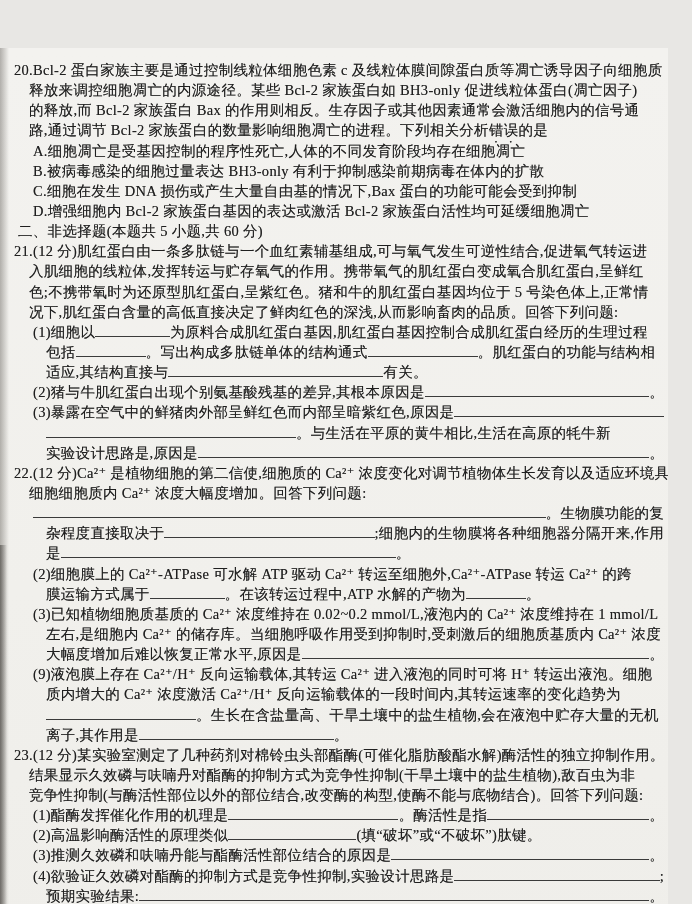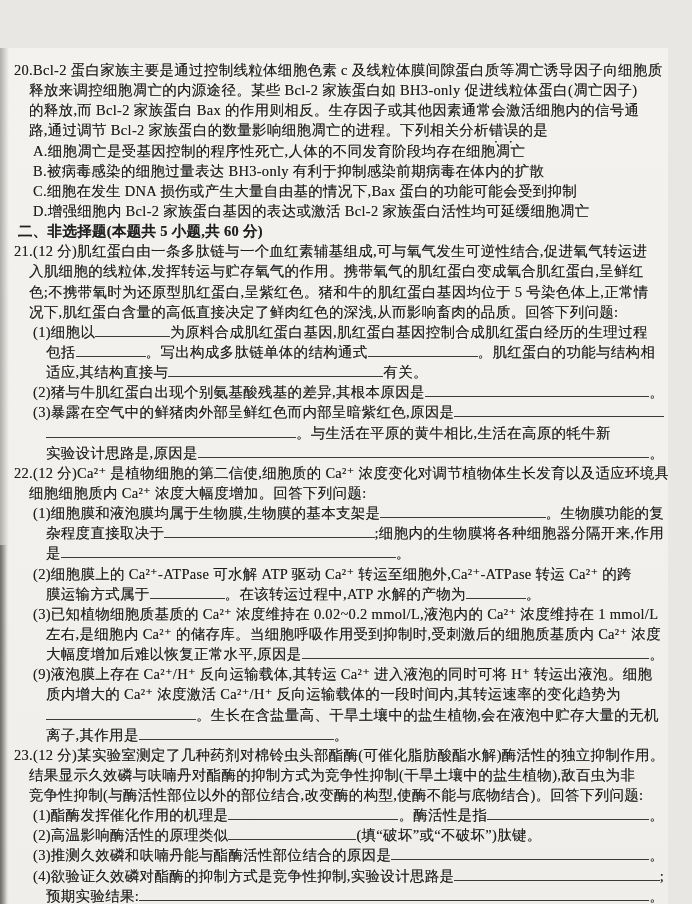--- a/index.html
+++ b/index.html
@@ -35,21 +35,21 @@
     letter-spacing: 0.3px;
     text-shadow: 0 0 0.5px rgba(20,20,20,0.55);
   }
   .line {
     display: flex;
     align-items: baseline;
     height: 20.15px;
     line-height: 20.15px;
     white-space: pre;
   }
-  .line.bold { font-weight: bold; align-items: center; }
+  .line.bold { font-weight: normal; align-items: center; }
   .ind-q    { padding-left: 0; }
   .ind-cont { padding-left: 15px; text-align: center; }
   .ind-opt  { padding-left: 19px; }
   .ind-sect { padding-left: 4px; }
   .ind-sub  { padding-left: 19px; }
   .ind-subc { padding-left: 32px; }
   .seg { flex: 0 0 auto; white-space: pre; }
   .seg.em {
     text-emphasis: filled dot #1f1f1f;
     -webkit-text-emphasis: filled dot #1f1f1f;
@@ -84,21 +84,21 @@
       <div class="line ind-cont"><span class="seg">况下,肌红蛋白含量的高低直接决定了鲜肉红色的深浅,从而影响畜肉的品质。回答下列问题:</span></div>
       <div class="line ind-sub"><span class="seg">(1)细胞以</span><span class="blank" style="width: 75px;"></span><span class="seg">为原料合成肌红蛋白基因,肌红蛋白基因控制合成肌红蛋白经历的生理过程</span></div>
       <div class="line ind-subc"><span class="seg">包括</span><span class="blank" style="width: 70px;"></span><span class="seg">。写出构成多肽链单体的结构通式</span><span class="blank" style="width: 110px;"></span><span class="seg">。肌红蛋白的功能与结构相</span></div>
       <div class="line ind-subc"><span class="seg">适应,其结构直接与</span><span class="blank" style="width: 215px;"></span><span class="seg">有关。</span></div>
       <div class="line ind-sub"><span class="seg">(2)猪与牛肌红蛋白出现个别氨基酸残基的差异,其根本原因是</span><span class="blank fill"></span><span class="seg">。</span></div>
       <div class="line ind-sub"><span class="seg">(3)暴露在空气中的鲜猪肉外部呈鲜红色而内部呈暗紫红色,原因是</span><span class="blank fill"></span></div>
       <div class="line ind-subc"><span class="blank" style="width: 250px;"></span><span class="seg">。与生活在平原的黄牛相比,生活在高原的牦牛新</span></div>
       <div class="line ind-subc"><span class="seg">实验设计思路是,原因是</span><span class="blank fill"></span><span class="seg">。</span></div>
       <div class="line ind-q"><span class="seg">22.(12 分)Ca²⁺ 是植物细胞的第二信使,细胞质的 Ca²⁺ 浓度变化对调节植物体生长发育以及适应环境具</span></div>
       <div class="line ind-cont"><span class="seg">细胞细胞质内 Ca²⁺ 浓度大幅度增加。回答下列问题:</span></div>
-      <div class="line ind-sub"><span class="seg">(1)细胞膜和液泡膜均属于生物膜,生物膜的基本支架是</span><span class="blank fill"></span><span class="seg">。生物膜功能的复</span></div>
+      <div class="line ind-sub"><span class="blank fill"></span><span class="seg">。生物膜功能的复</span></div>
       <div class="line ind-subc"><span class="seg">杂程度直接取决于</span><span class="blank fill"></span><span class="seg">;细胞内的生物膜将各种细胞器分隔开来,作用</span></div>
       <div class="line ind-subc"><span class="seg">是</span><span class="blank" style="width: 335px;"></span><span class="seg">。</span></div>
       <div class="line ind-sub"><span class="seg">(2)细胞膜上的 Ca²⁺-ATPase 可水解 ATP 驱动 Ca²⁺ 转运至细胞外,Ca²⁺-ATPase 转运 Ca²⁺ 的跨</span></div>
       <div class="line ind-subc"><span class="seg">膜运输方式属于</span><span class="blank" style="width: 75px;"></span><span class="seg">。在该转运过程中,ATP 水解的产物为</span><span class="blank" style="width: 60px;"></span><span class="seg">。</span></div>
       <div class="line ind-sub"><span class="seg">(3)已知植物细胞质基质的 Ca²⁺ 浓度维持在 0.02~0.2 mmol/L,液泡内的 Ca²⁺ 浓度维持在 1 mmol/L</span></div>
       <div class="line ind-subc"><span class="seg">左右,是细胞内 Ca²⁺ 的储存库。当细胞呼吸作用受到抑制时,受刺激后的细胞质基质内 Ca²⁺ 浓度</span></div>
       <div class="line ind-subc"><span class="seg">大幅度增加后难以恢复正常水平,原因是</span><span class="blank fill"></span><span class="seg">。</span></div>
       <div class="line ind-sub"><span class="seg">(9)液泡膜上存在 Ca²⁺/H⁺ 反向运输载体,其转运 Ca²⁺ 进入液泡的同时可将 H⁺ 转运出液泡。细胞</span></div>
       <div class="line ind-subc"><span class="seg">质内增大的 Ca²⁺ 浓度激活 Ca²⁺/H⁺ 反向运输载体的一段时间内,其转运速率的变化趋势为</span></div>
       <div class="line ind-subc"><span class="blank" style="width: 150px;"></span><span class="seg">。生长在含盐量高、干旱土壤中的盐生植物,会在液泡中贮存大量的无机</span></div>

